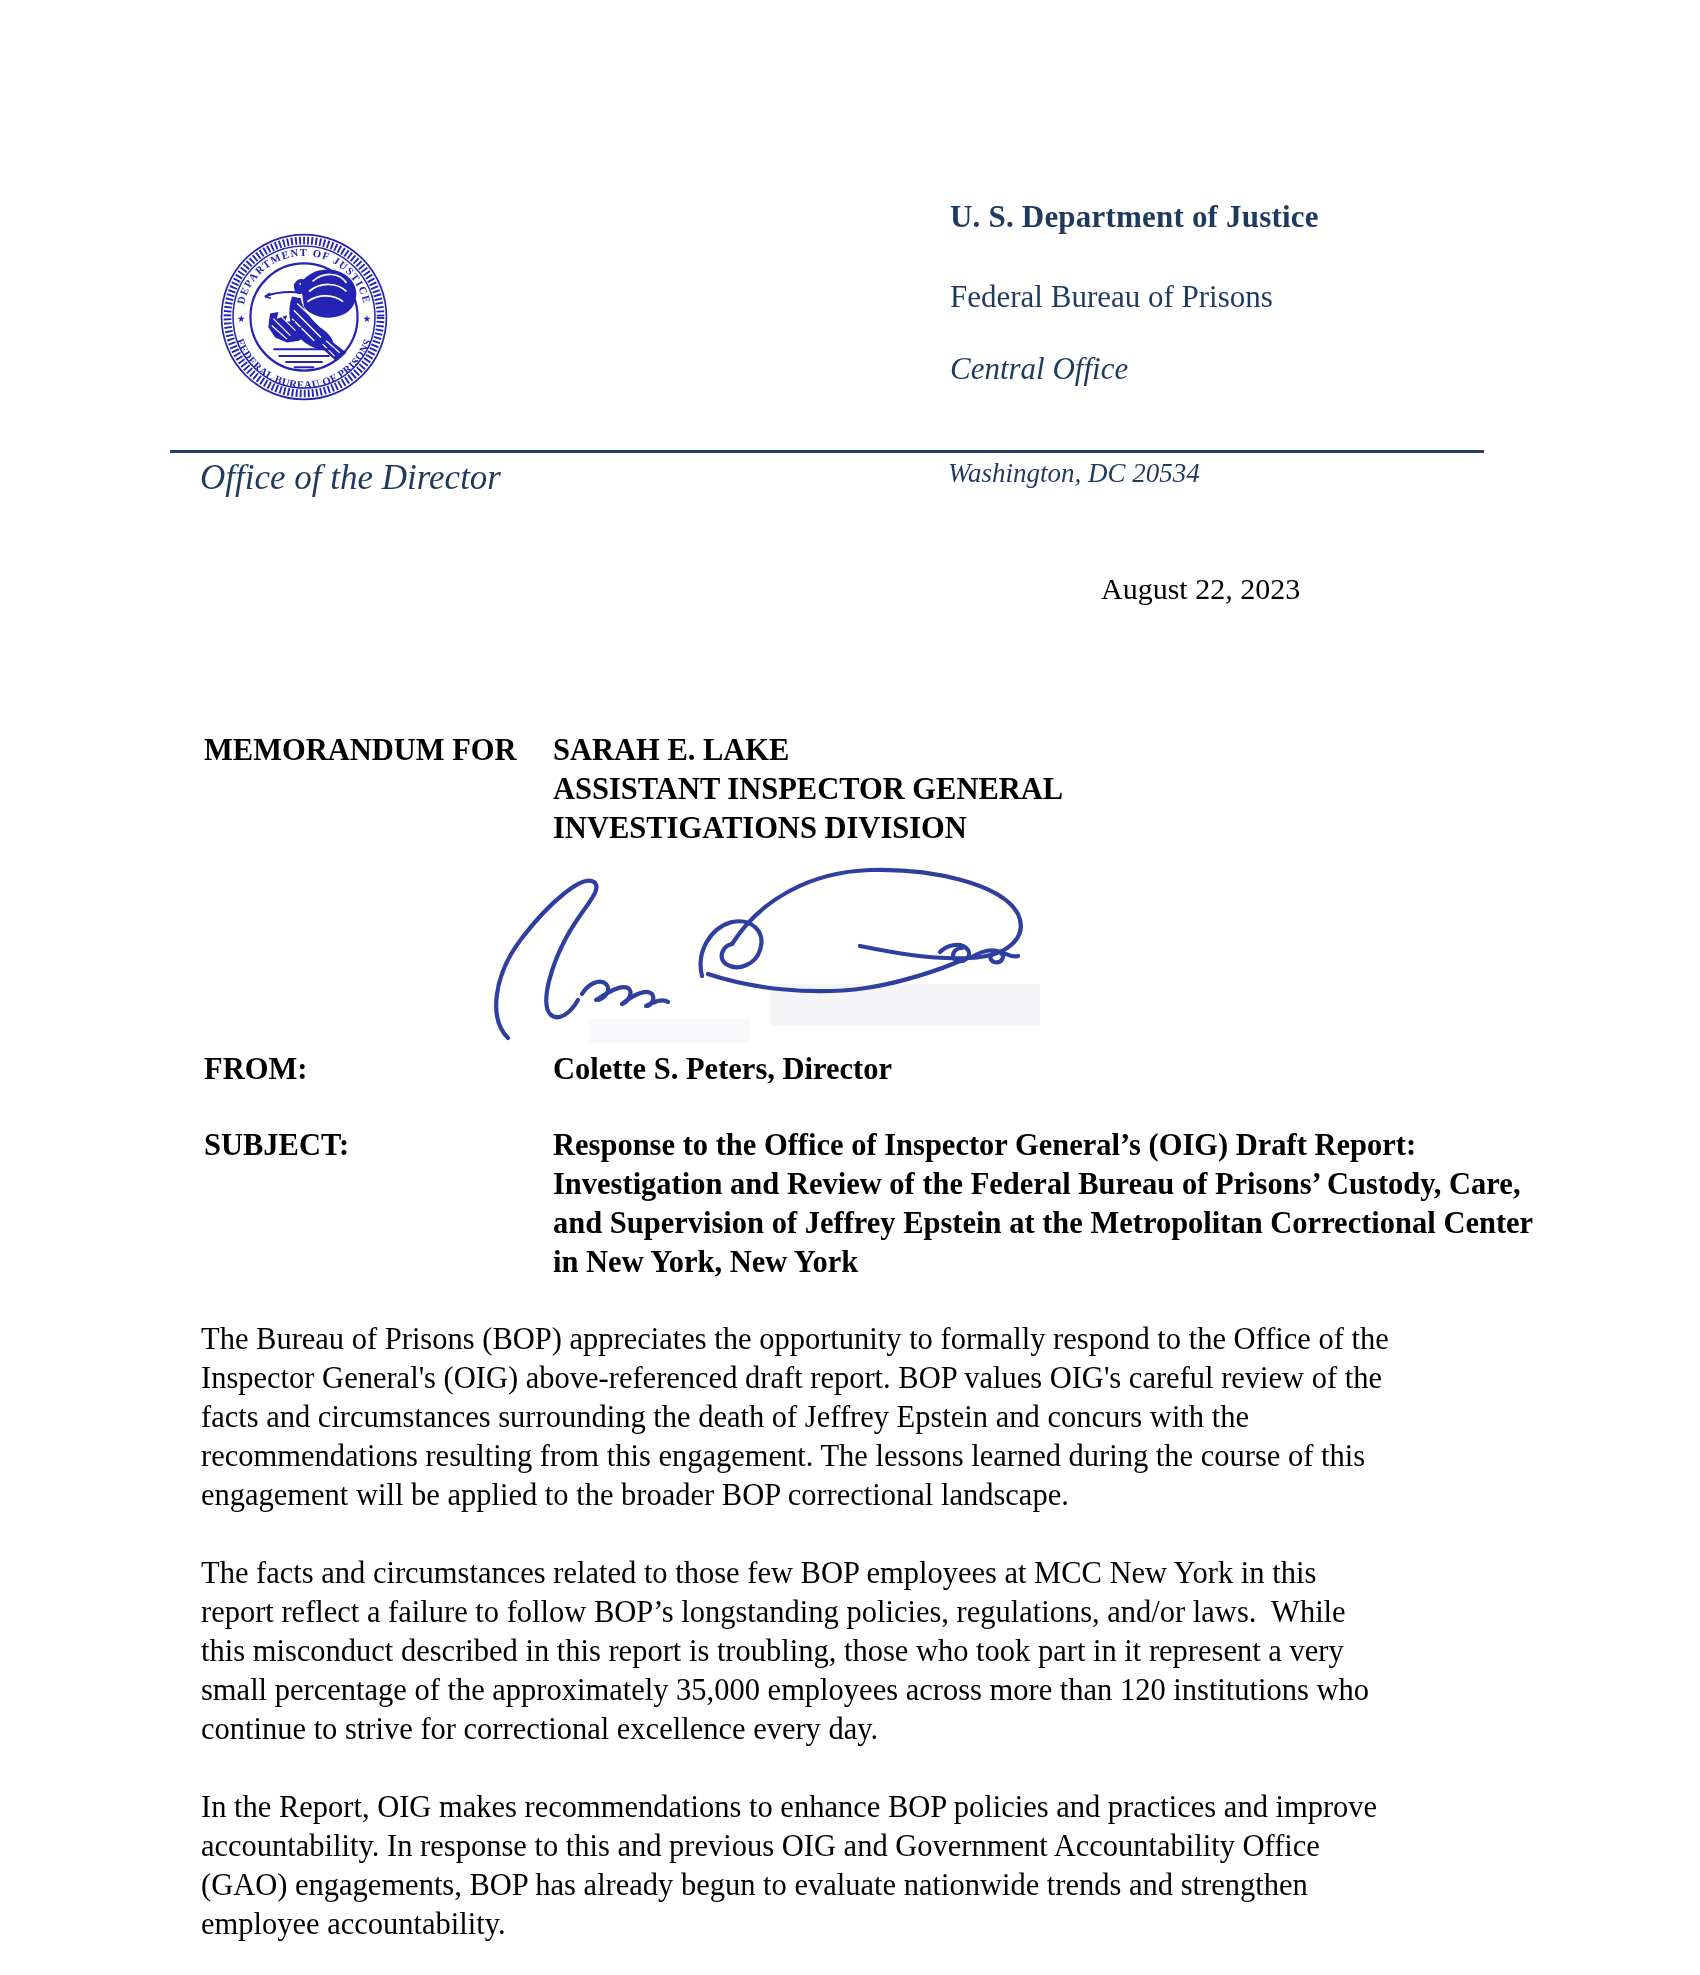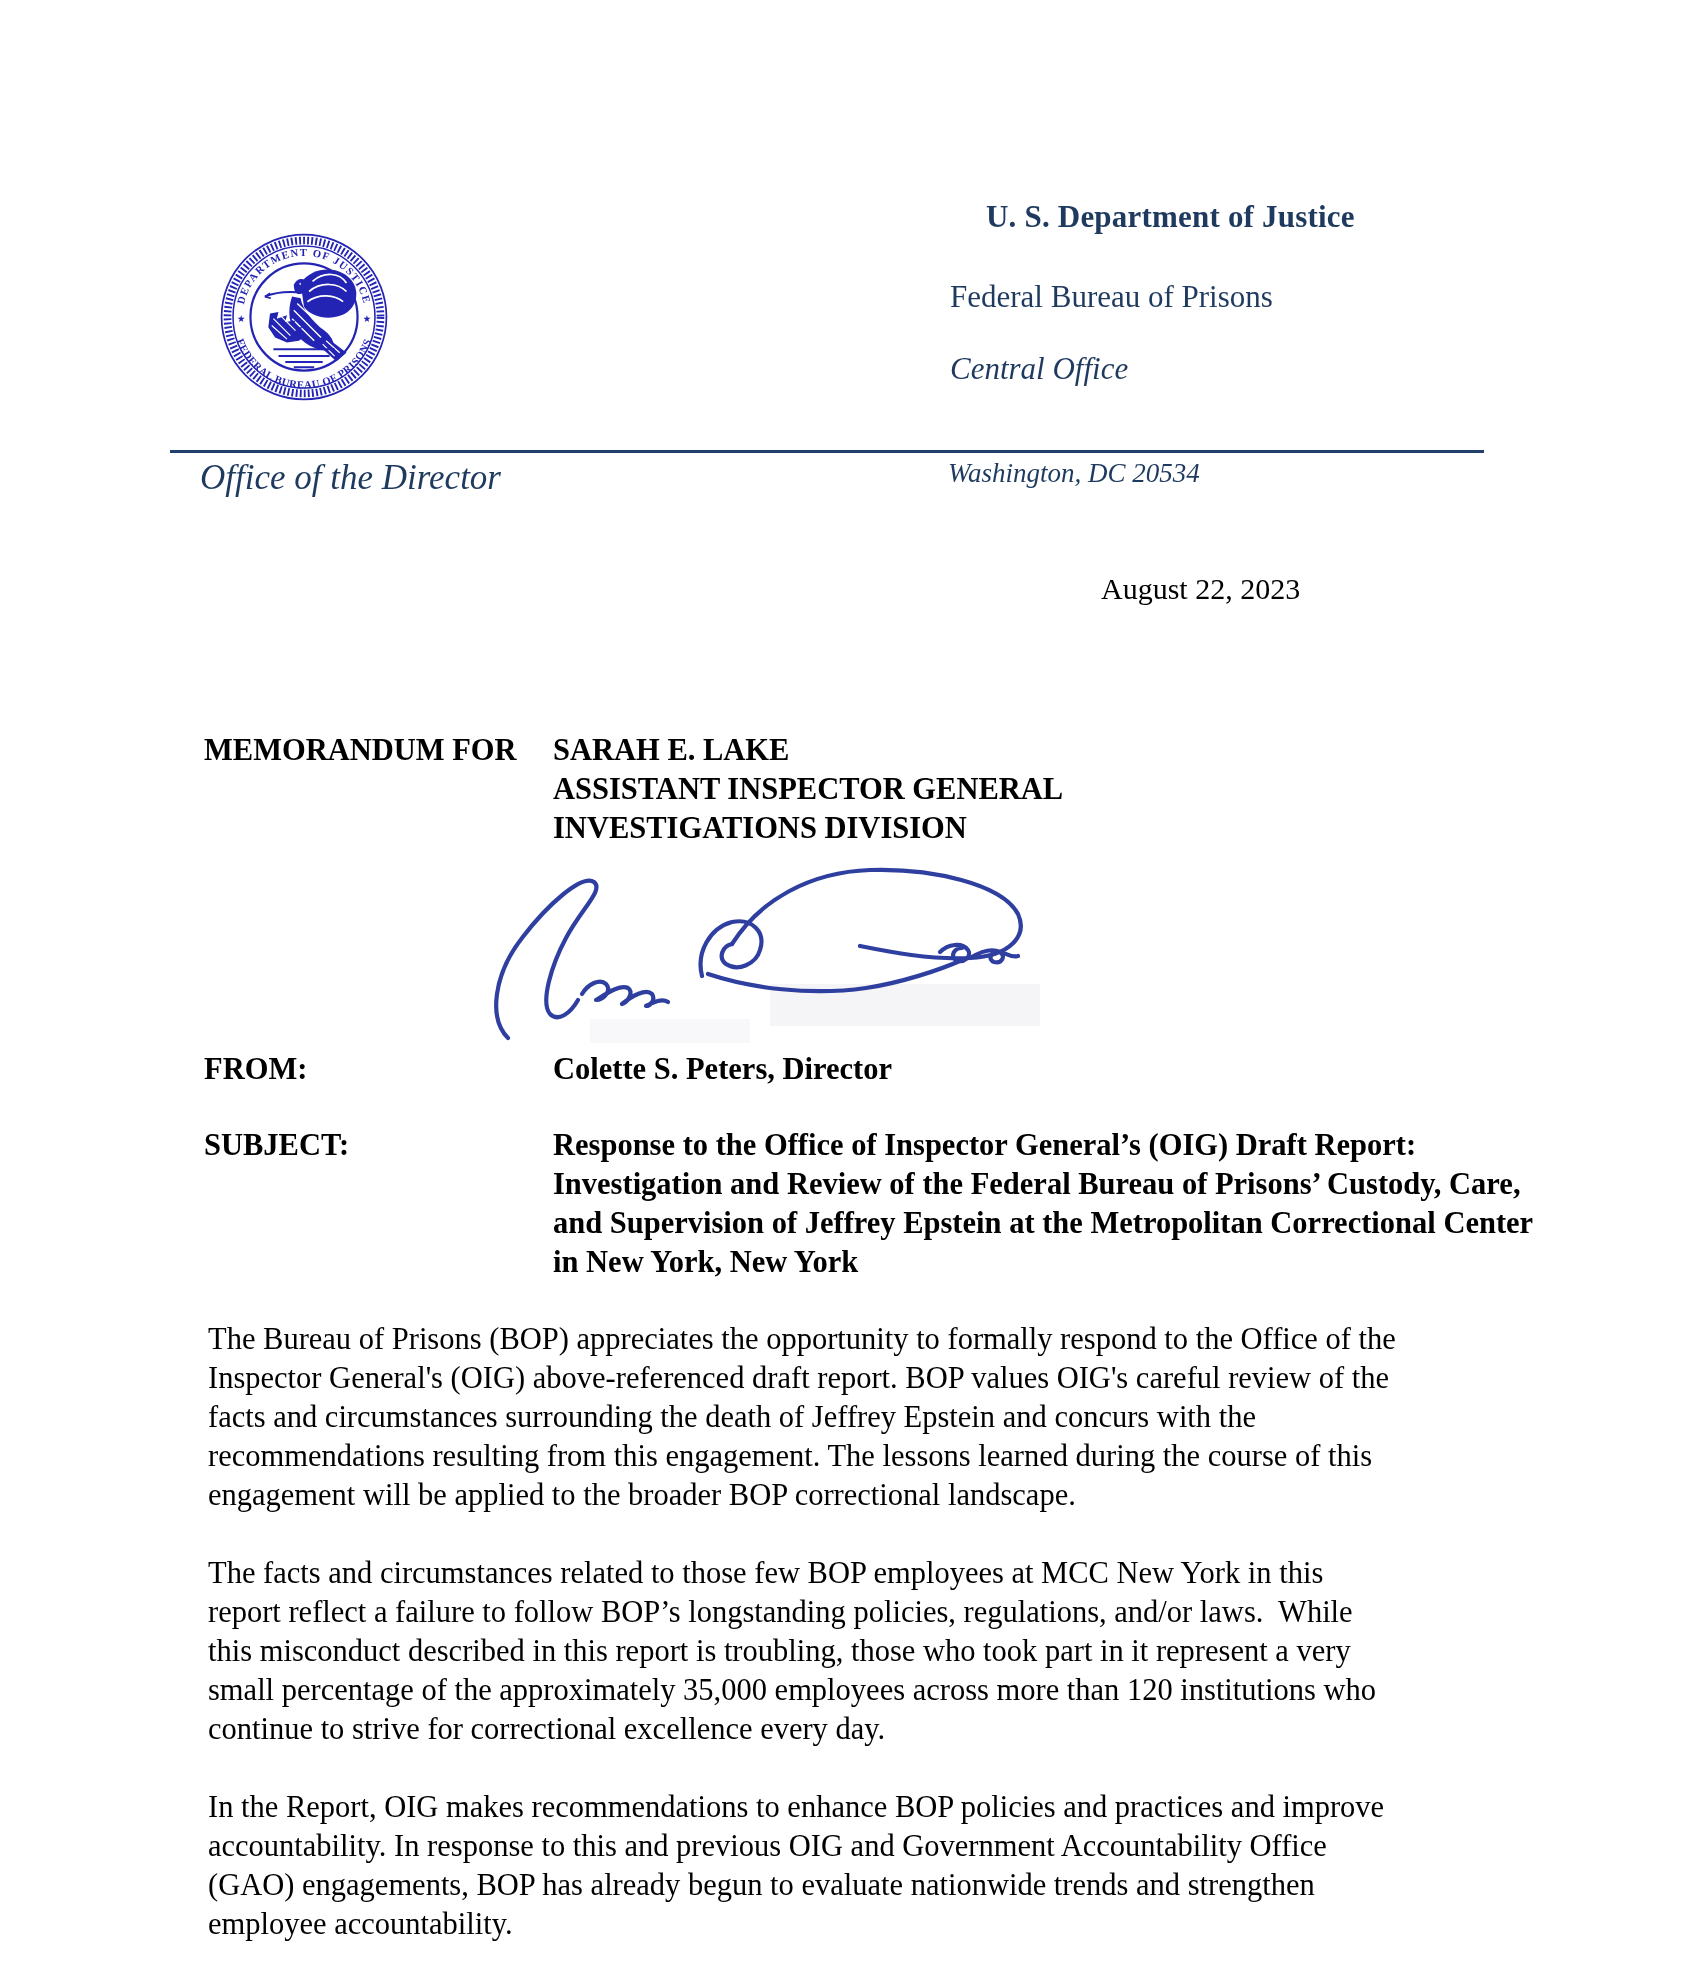--- a/index.html
+++ b/index.html
@@ -8,40 +8,40 @@
     width:1700px;height:1975px;
     margin:0 auto;
     background:#ffffff;
     font-family:"Liberation Serif","DejaVu Serif",serif;
     color:#000000;
     overflow:hidden;
   }
   .navy{color:#1f3a5f;}
   .abs{position:absolute;}
   
-  .dept{left:950px;top:199px;font-size:31px;font-weight:bold;letter-spacing:.2px;margin-left:36px;}
+  .dept{left:950px;top:199px;font-size:31px;font-weight:bold;letter-spacing:.2px;}
   .bureau{left:950px;top:279px;font-size:31px;}
   .central{left:950px;top:351px;font-size:31px;font-style:italic;}
   
   .rule{left:170px;top:450px;width:1314px;height:3px;background:#22406b;}
   .office-left{left:200px;top:458px;font-size:35px;font-style:italic;}
   .office-right{left:948px;top:458px;font-size:27px;font-style:italic;}
   .date{left:1101px;top:572px;font-size:30px;}
   
   .row{display:flex;align-items:flex-start;font-size:30.5px;line-height:39px;font-weight:bold;}
   .row .label{width:349px;flex:none;}
   .lines{white-space:pre-wrap;}
   .memo-row{left:204px;top:731px;}
   .from-row{left:204px;top:1050px;}
   .subject-row{left:204px;top:1126px;}
   
   .sig{left:470px;top:856px;width:585px;height:195px;}
   
   .body{left:200px;top:1320px;width:1335px;font-size:30.5px;line-height:39px;}
-  .body p{margin:0 0 39px 8px;white-space:pre-wrap;}
+  .body p{margin:0 0 39px 1px;white-space:pre-wrap;}
   .seal{left:219px;top:232px;width:170px;height:170px;}
   .seal text{font-family:"Liberation Serif","DejaVu Serif",serif;}
 </style>
 </head>
 <body>
 
 <div class="page">
 
   <svg class="abs seal" viewBox="0 0 200 200">
     <g fill="none" stroke="#2323b4">

